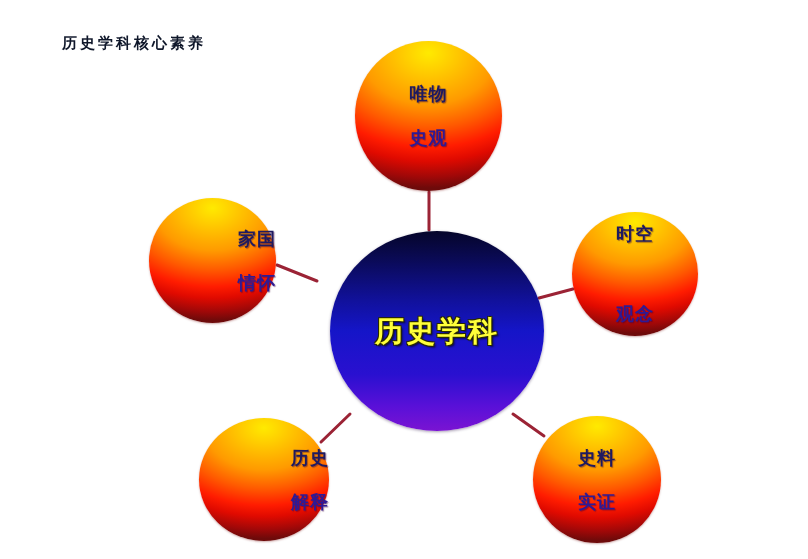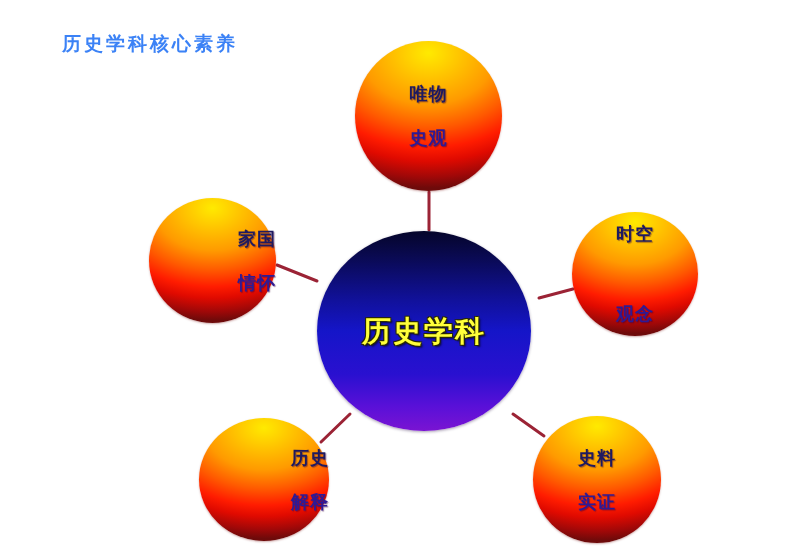--- a/index.html
+++ b/index.html
@@ -11,23 +11,23 @@
       width: 808px;
       height: 559px;
       position: relative;
       overflow: hidden;
       font-family: "DejaVu Sans", "Liberation Sans", sans-serif;
     }
     .title {
       position: absolute;
       left: 62px;
       top: 29px;
-      font-size: 19px;
+      font-size: 15px;
       font-weight: bold;
-      color: #3b82f6;
+      color: #0f172a;
       letter-spacing: 3px;
       line-height: 28px;
       white-space: nowrap;
     }
     svg.connectors {
       position: absolute;
       left: 0;
       top: 0;
       width: 808px;
       height: 559px;
@@ -98,21 +98,21 @@
 <svg class="connectors" viewBox="0 0 808 559" xmlns="http://www.w3.org/2000/svg">
   <g stroke="#9b2335" stroke-width="3" stroke-linecap="round">
     <line x1="429" y1="192" x2="429" y2="230"></line>
     <line x1="539" y1="298" x2="573" y2="289"></line>
     <line x1="513" y1="414" x2="544" y2="436"></line>
     <line x1="321" y1="442" x2="350" y2="414"></line>
     <line x1="277" y1="265" x2="317" y2="281"></line>
   </g>
 </svg>
 
-<div class="node center" style="left:317px; top:231px; width:214px; height:200px;">
+<div class="node center" style="left:330px; top:231px; width:214px; height:200px;">
   <div class="line">历史学科</div>
 </div>
 
 <div class="node small" style="left:355px; top:41px; width:147px; height:150px;">
   <div class="line first">唯物</div>
   <div class="line second">史观</div>
 </div>
 
 <div class="node small" style="left:572px; top:212px; width:126px; height:124px;gap:36px;">
   <div class="line first">时空</div>

